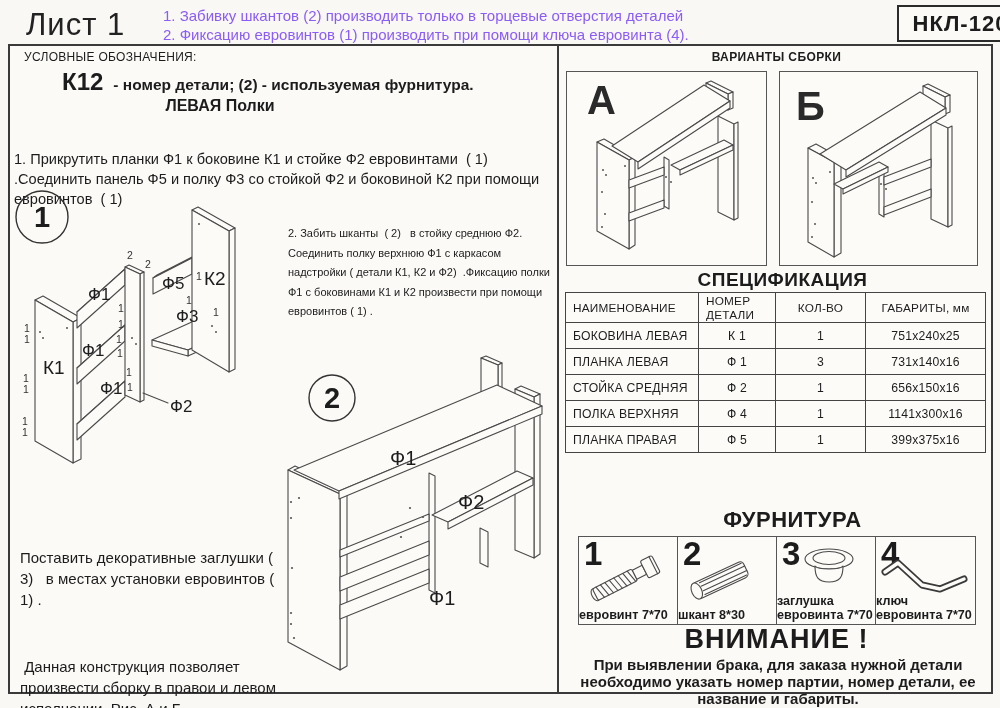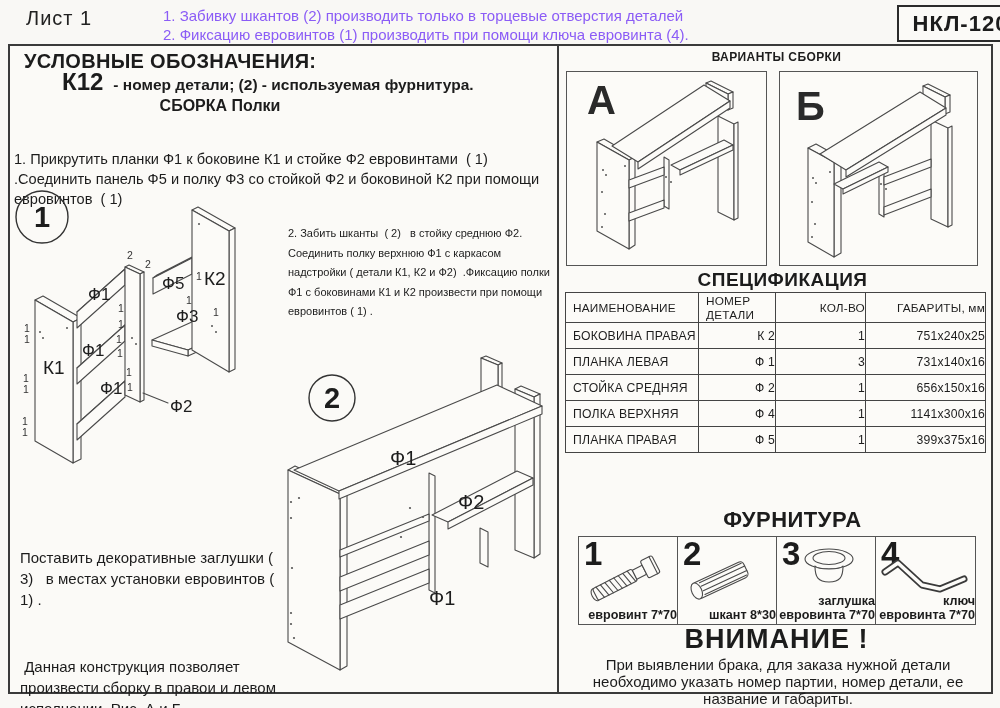--- a/index.html
+++ b/index.html
@@ -1,58 +1,58 @@
 <!DOCTYPE html>
 <html><head>
 <meta charset="utf-8">
 <style>
   * { margin:0; padding:0; box-sizing:border-box; }
   html,body { background:#e9e8e4; }
   body { font-family:"Liberation Sans","DejaVu Sans",sans-serif; color:#1c1c1c; }
   .page { position:relative; width:1000px; height:708px; background:#f9f8f5; overflow:hidden; }
   .abs { position:absolute; }
-  .sheet-title { left:26px; top:7px; font-size:20px; letter-spacing:1px; color:#222; }
+  .sheet-title { left:26px; top:7px; font-size:31px; letter-spacing:1px; color:#222; }
   .head-notes { left:163px; top:6px; font-size:15px; line-height:19px; color:#8b5cf6; }
   .model-box { left:863px; top:5px; width:127px; height:37px; border:2px solid #2b2b2b;
                display:flex; align-items:center; justify-content:center;
                font-size:22px; font-weight:bold; letter-spacing:1px; background:#fbfaf7;margin-left:34px; }
   .main-frame { left:8px; top:44px; width:985px; height:650px; border:2px solid #3a3a3a; background:#fbfaf7; }
   .v-divider { left:557px; top:46px; width:2px; height:646px; background:#3a3a3a; }
-  .legend-title { left:24px; top:50px; font-size:20px; font-weight:bold; letter-spacing:.3px; }
+  .legend-title { left:24px; top:50px; font-size:12px; font-weight:normal; letter-spacing:.3px; }
   .code-line { left:18px; top:68px; display:flex; align-items:baseline; gap:10px; }
   .code-line .code { font-size:24px; font-weight:bold;margin-left:44px; }
   .code-line .desc { font-size:15.5px; font-weight:bold; }
   .assembly-heading { left:60px; top:97px; width:320px; text-align:center; font-size:16px; font-weight:bold; }
   .step1 { left:14px; top:118px; width:545px; font-size:14.6px; line-height:20px; white-space:pre-wrap;margin-top:31px; }
   .step2 { left:288px; top:224px; width:262px; font-size:11px; line-height:19.5px; white-space:pre-wrap; }
   .caps-note { left:20px; top:505px; width:268px; font-size:15px; line-height:21px; white-space:pre-wrap; }
   .variants-note { margin-top:4px; }
   .variants-title { left:560px; top:50px; width:433px; text-align:center; font-size:12px; font-weight:bold; letter-spacing:.4px; }
   .variant-box { top:71px; height:195px; border:1.5px solid #555; background:#fcfbf8; }
   .variant-box.a { left:566px; width:201px; }
   .variant-box.b { left:779px; width:199px; }
   .variant-letter { position:absolute; font-size:40px; font-weight:bold; color:#2a2a2a; }
   .spec-title { left:560px; top:269px; width:433px; text-align:center; font-size:19px; font-weight:bold; letter-spacing:.5px;padding-left:12px; }
   table.spec { position:absolute; left:565px; top:292px; width:420px; border-collapse:collapse;
                table-layout:fixed; background:#fcfbf8; font-size:12.2px; }
   table.spec th, table.spec td { border:1.4px solid #444; height:26px; vertical-align:middle;
                font-weight:normal; letter-spacing:.2px; color:#1d1d1d;margin-top:8px; }
   table.spec thead th { height:30px; font-size:11.8px; }
   .cl { text-align:left; padding-left:7px; }
-  .cc { text-align:right; }
+  .cc { text-align:center; }
   .hw-title { left:560px; top:507px; width:433px; text-align:center; font-size:22px; font-weight:bold; letter-spacing:.5px;padding-left:32px; }
   .hw-grid { left:578px; top:536px; width:398px; height:89px; display:grid;
              grid-template-columns:1fr 1fr 1fr 1fr; border:1.3px solid #555; background:#fcfbf8; }
   .hw-cell { position:relative; border-right:1.3px solid #555; }
   .hw-cell:last-child { border-right:none; }
   .hw-num { position:absolute; top:-2px; left:5px; font-size:33px; font-weight:bold; }
-  .hw-label { position:absolute; bottom:2px; left:0; width:100%; text-align:right;
+  .hw-label { position:absolute; bottom:2px; left:0; width:100%; text-align:left;
               font-size:12.6px; font-weight:bold; line-height:13.5px;margin-top:14px; }
   .warn-title { left:560px; top:624px; width:433px; text-align:center; font-size:27px; font-weight:bold; letter-spacing:1px; }
-  .warn-text { left:566px; top:656px; width:424px; text-align:center; font-size:15px; font-weight:normal; line-height:17px; }
+  .warn-text { left:566px; top:656px; width:424px; text-align:center; font-size:15px; font-weight:bold; line-height:17px; }
   svg { position:absolute; overflow:visible; }
   svg .ln { fill:#fcfbf8; stroke:#4a4a4a; stroke-width:1.1; stroke-linejoin:round; }
   svg .ln2 { fill:none; stroke:#4a4a4a; stroke-width:1.1; stroke-linecap:round; }
   svg text { font-family:"Liberation Sans","DejaVu Sans",sans-serif; fill:#1d1d1d; }
   svg .plabel { font-size:17px; }
   svg .plabel2 { font-size:20px; }
   svg .klabel { font-size:19px; }
   svg .mark { font-size:10.5px; fill:#333; }
   svg .circ { fill:none; stroke:#333; stroke-width:1.4; }
   svg .circnum { font-size:29px; font-weight:bold; text-anchor:middle; }
@@ -71,21 +71,21 @@
   <div class="abs model-box">НКЛ-120</div>
 
   <div class="abs main-frame"></div>
   <div class="abs v-divider"></div>
 
   <div class="abs legend-title">УСЛОВНЫЕ ОБОЗНАЧЕНИЯ:</div>
   <div class="abs code-line">
     <span class="code">К12</span>
     <span class="desc">- номер детали;  (2) - используемая фурнитура.</span>
   </div>
-  <div class="abs assembly-heading">СБОРКА Полки</div>
+  <div class="abs assembly-heading">ЛЕВАЯ Полки</div>
   <div class="abs step1">1. Прикрутить планки Ф1 к боковине К1 и стойке Ф2 евровинтами  ( 1)  .Соединить панель Ф5 и полку Ф3 со стойкой Ф2 и боковиной К2 при помощи евровинтов  ( 1)</div>
   <div class="abs step2">2. Забить шканты  ( 2)   в стойку среднюю Ф2. Соединить полку верхнюю Ф1 с каркасом надстройки ( детали К1, К2 и Ф2)  .Фиксацию полки Ф1 с боковинами К1 и К2 произвести при помощи евровинтов ( 1) .</div>
   <div class="abs caps-note">
     <div>Поставить декоративные заглушки ( 3)   в местах установки евровинтов ( 1) .</div>
     <div class="variants-note"> Данная конструкция позволяет произвести сборку в правои и левом исполнении. Рис. А и Б.</div>
   </div>
 
   <svg class="abs" style="left:10px; top:182px;" width="238" height="292" viewBox="0 0 238 292">
     <circle class="circ" cx="32" cy="35" r="26"></circle>
     <text class="circnum" x="32" y="45">1</text>
@@ -320,22 +320,22 @@
     <thead>
       <tr>
         <th class="cl">НАИМЕНОВАНИЕ</th>
         <th class="cl">НОМЕР ДЕТАЛИ</th>
         <th class="cc">КОЛ-ВО</th>
         <th class="cc">ГАБАРИТЫ, мм</th>
       </tr>
     </thead>
     <tbody>
       <tr>
-          <td class="cl">БОКОВИНА ПРАВАЯ</td>
-          <td class="cc">К 2</td>
+          <td class="cl">БОКОВИНА ЛЕВАЯ</td>
+          <td class="cc">К 1</td>
           <td class="cc">1</td>
           <td class="cc">751x240x25</td>
         </tr>
       <tr>
           <td class="cl">ПЛАНКА ЛЕВАЯ</td>
           <td class="cc">Ф 1</td>
           <td class="cc">3</td>
           <td class="cc">731x140x16</td>
         </tr>
       <tr>

